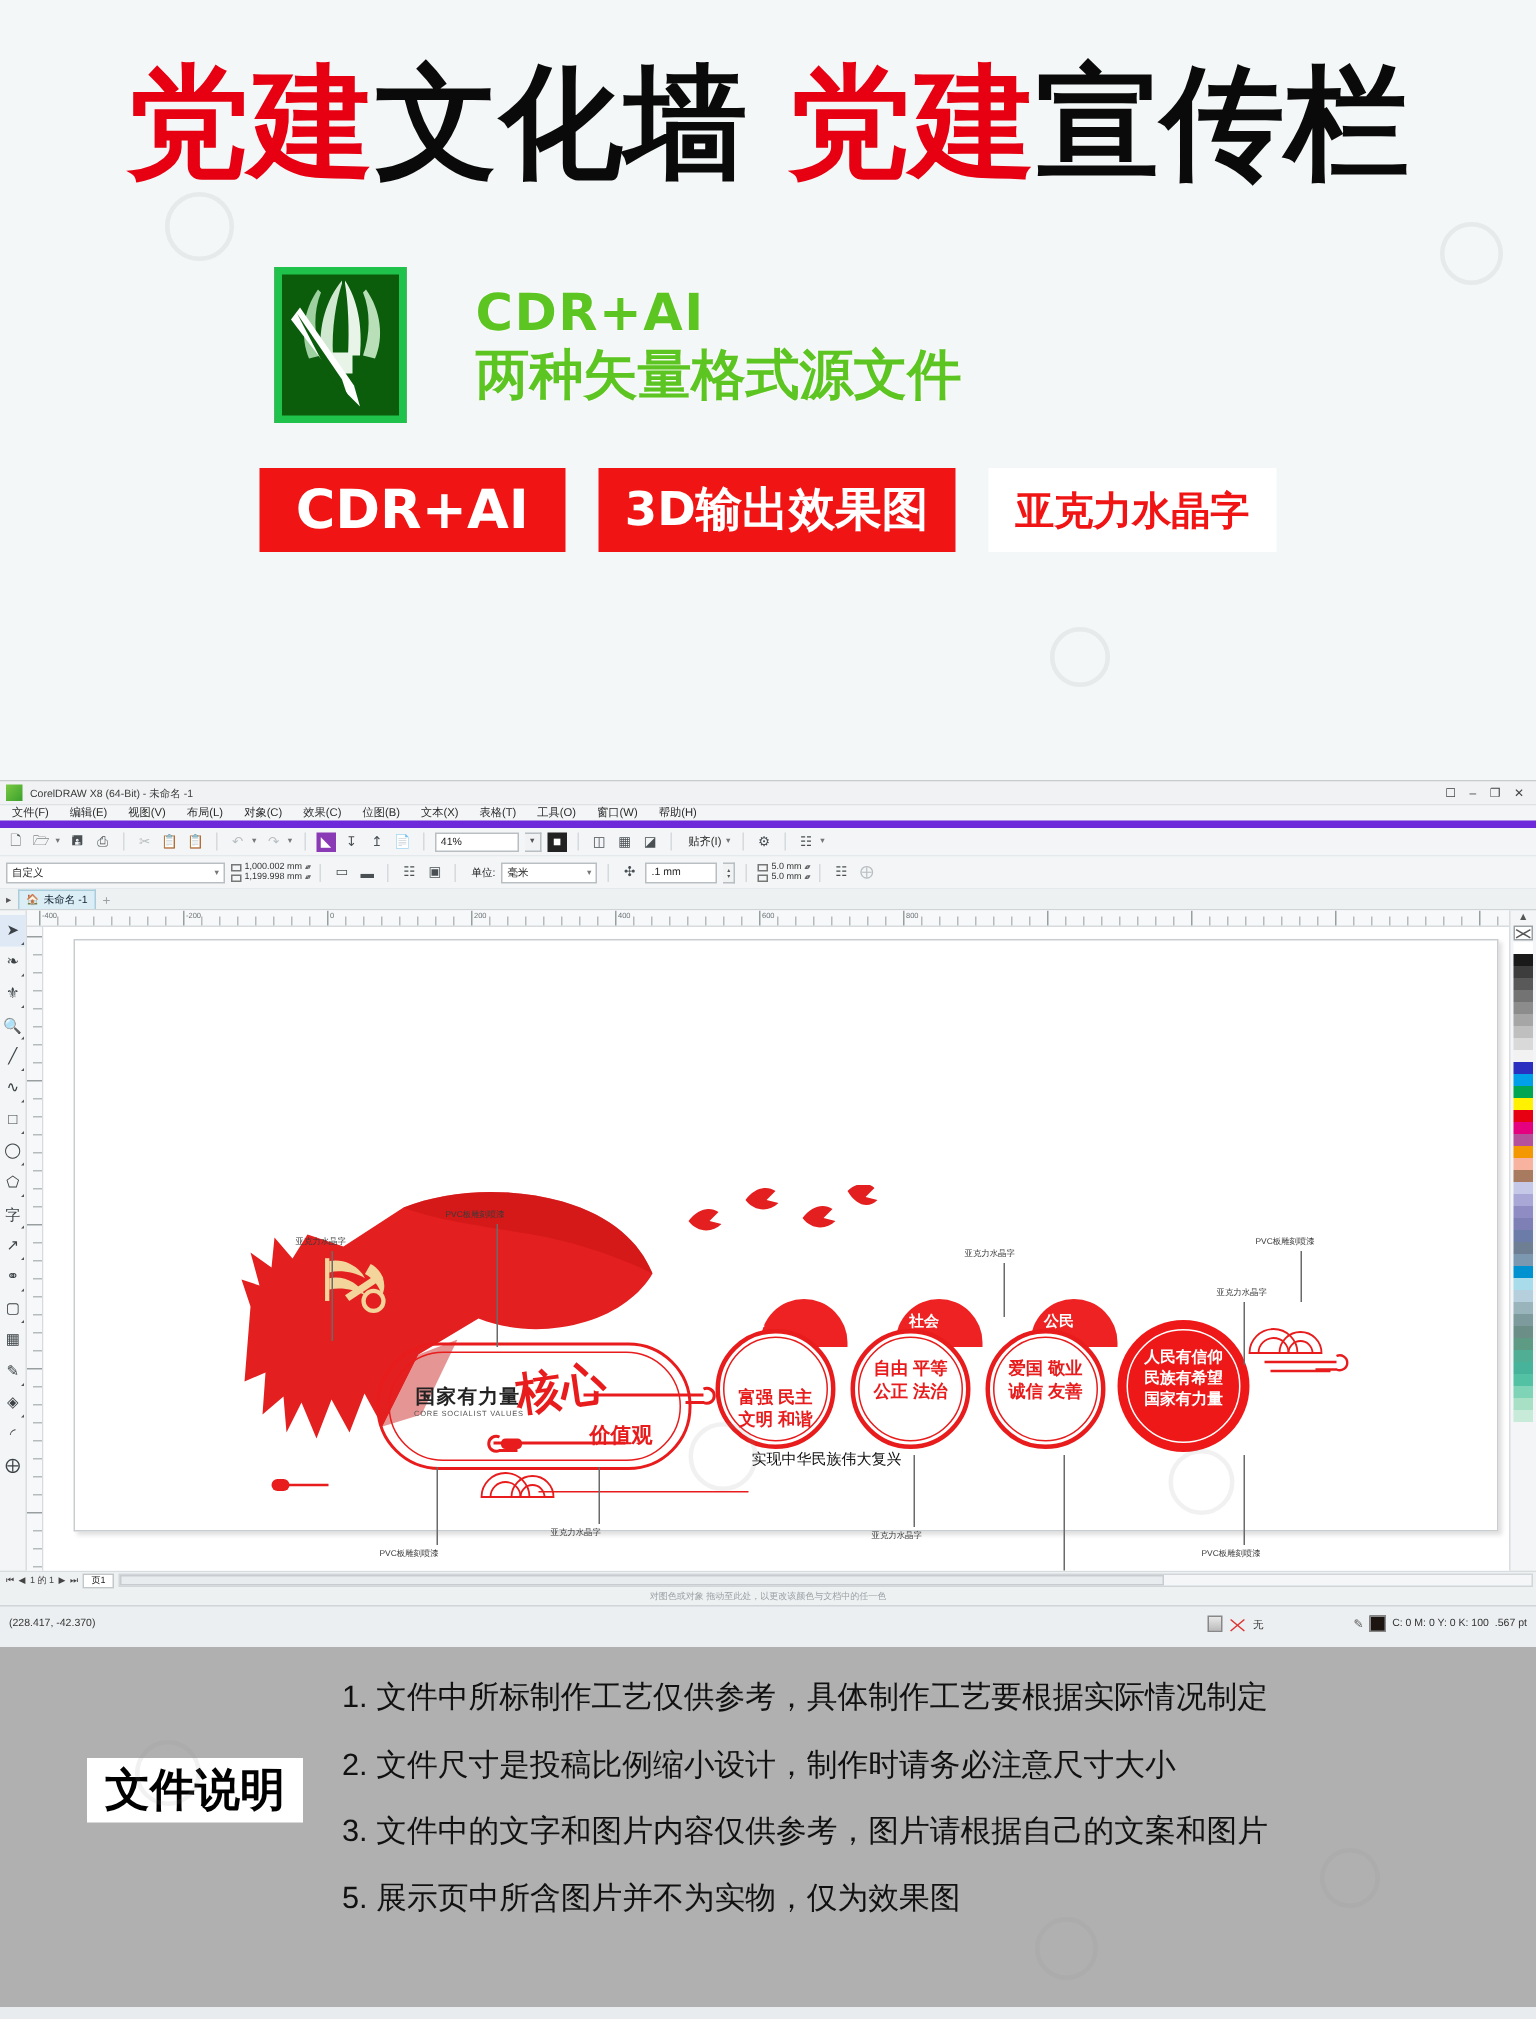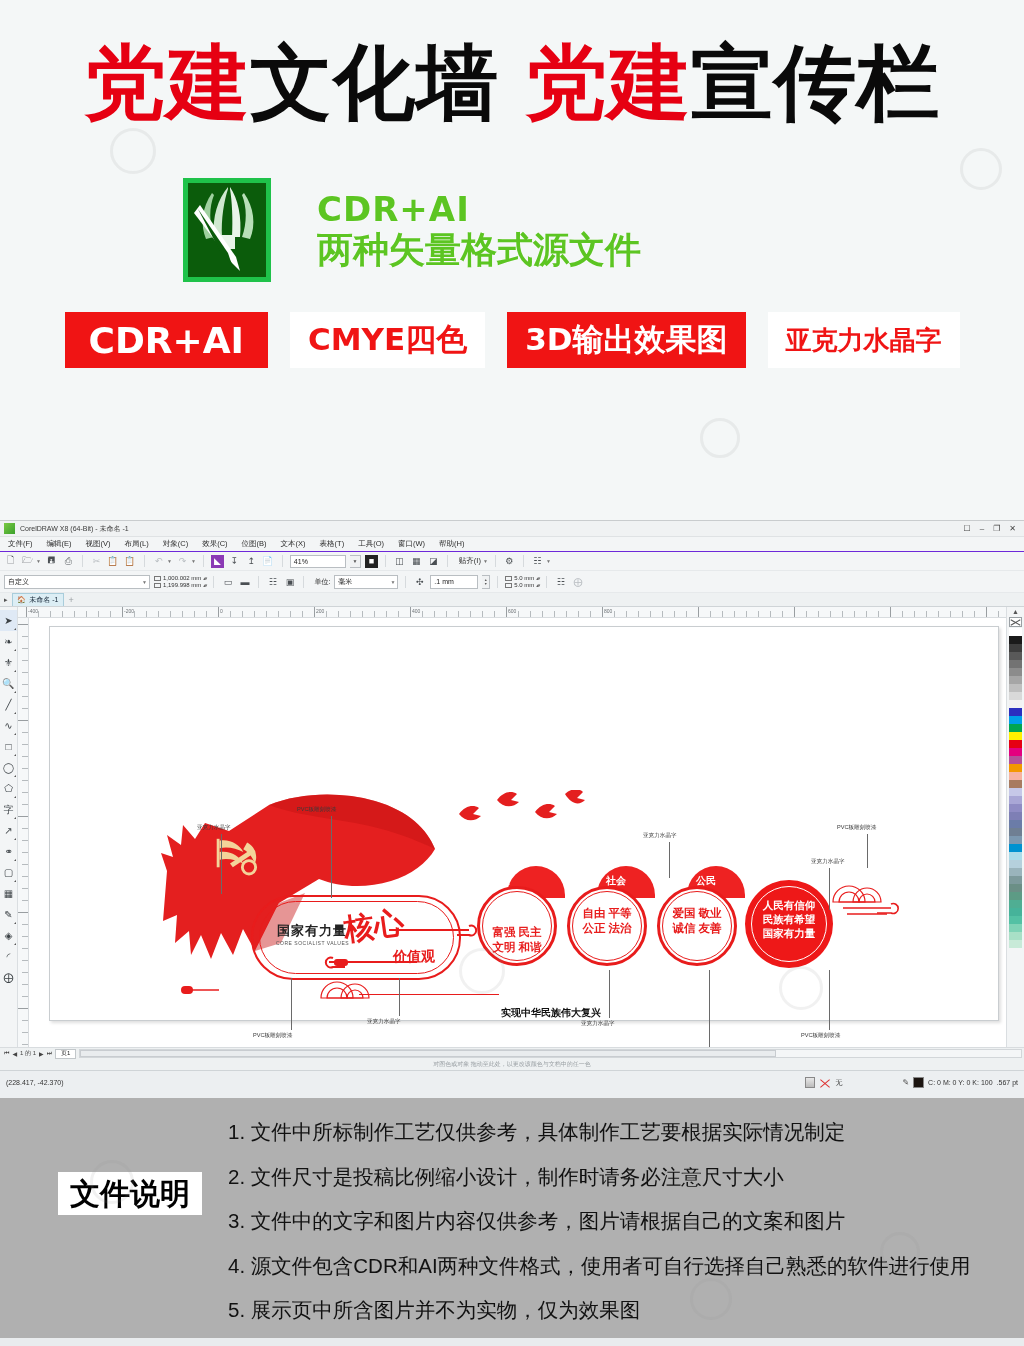--- a/index.html
+++ b/index.html
@@ -65,21 +65,21 @@
 
   
   .cdr-window { position: absolute; left: 0; top: 520px; width: 1024px; height: 578px; background: #eceff1; border-top: 1px solid #c9ccce; }
   .titlebar { height: 16px; background: #f0f2f3; display: flex; align-items: center; padding: 0 4px; border-bottom: 1px solid #dfe2e4; }
   .tb-logo { width: 11px; height: 11px; background: linear-gradient(135deg,#7ac943 0%,#3aa02c 100%); margin-right: 5px; flex: 0 0 auto; }
   .tb-title { font-size: 7px; color: #3a3a3a; white-space: nowrap; }
   .tb-spacer { flex: 1; }
   .tb-ctrl { display: flex; gap: 9px; align-items: center; margin-right: 4px; }
   .tb-btn { font-size: 8px; color: #444; line-height: 1; }
 
-  .menubar { height: 15px; background: #f3f5f6; display: flex; align-items: center; padding-left: 8px; gap: 14px; border-bottom: 1px solid #6d28d9; }
+  .menubar { height: 15px; background: #f3f5f6; display: flex; align-items: center; padding-left: 8px; gap: 14px; border-bottom: 5px solid #6d28d9; }
   .menu-item { font-size: 7.5px; color: #2b2b2b; white-space: nowrap; cursor: default; }
 
   .toolbar-std { height: 19px; background: #f3f5f6; display: flex; align-items: center; padding-left: 4px; gap: 4px; border-bottom: 1px solid #e6e9eb; }
   .tool-ic { width: 13px; height: 13px; display: flex; align-items: center; justify-content: center; font-size: 9px; color: #4a4f53; }
   .tool-ic.dim { color: #b8bdc1; }
   .caret { font-size: 5px; color: #777; margin-left: -2px; }
   .tbsep { width: 1px; height: 12px; background: #d6dadd; margin: 0 3px; }
   .zoombox { width: 56px; height: 13px; background: #fff; border: 1px solid #b9bec2; font-size: 7px; color: #222; display: flex; align-items: center; padding-left: 3px; }
   .zoomcar { width: 11px; height: 13px; background: #f0f2f3; border: 1px solid #b9bec2; border-left: none; display: flex; align-items: center; justify-content: center; font-size: 5px; color: #555; }
   .snaplbl { font-size: 7.5px; color: #2b2b2b; margin-left: 4px; }
@@ -189,21 +189,20 @@
         </svg>
       </div>
       <div class="fmt-text">
         <div class="fmt-en">CDR+AI</div>
         <div class="fmt-cn">两种矢量格式源文件</div>
       </div>
     </div>
 
     <div class="badge-row">
       <div class="badge solid b1">CDR+AI</div>
-      <div class="badge hollow b2">CMYE四色</div>
       <div class="badge solid b3">3D输出效果图</div>
       <div class="badge hollow b4">亚克力水晶字</div>
     </div>
 
 
     <div class="wm-ring" style="left:110px; top:128px; width:46px; height:46px;"></div>
     <div class="wm-ring" style="left:960px; top:148px; width:42px; height:42px;"></div>
     <div class="wm-ring" style="left:700px; top:418px; width:40px; height:40px;"></div>
   </div>
 
@@ -557,21 +556,21 @@
             </div>
 
             <div class="circle-ring" style="left:716px; top:262px; width:88px; height:88px; background:#ee1818;"></div>
             <div class="circle-ring" style="left:722px; top:268px; width:76px; height:76px; border:1px solid #fff;"></div>
             <div class="circ-txt white" style="left:716px; top:281px; width:88px;">
               <div>人民有信仰</div>
               <div>民族有希望</div>
               <div>国家有力量</div>
             </div>
 
-            <div style="position:absolute; left:472px; top:388px; font-size:10px; font-weight:bold; color:#111; white-space:nowrap;">实现中华民族伟大复兴</div>
+            <div style="position:absolute; left:472px; top:348px; font-size:10px; font-weight:normal; color:#111; white-space:nowrap;">实现中华民族伟大复兴</div>
             <div style="position:absolute; left:330px; top:376px; width:140px; height:1px; background:#e81c1c;"></div>
 
             <svg style="position:absolute; left:290px; top:356px;" width="62" height="26" viewBox="0 0 62 26">
               <path d="M2 24 A16 16 0 0 1 34 24 Z" fill="none" stroke="#e81c1c" stroke-width="1.2"></path>
               <path d="M8 24 A10 10 0 0 1 28 24 Z" fill="none" stroke="#e81c1c" stroke-width="1.2"></path>
               <path d="M22 24 A14 14 0 0 1 50 24 Z" fill="none" stroke="#e81c1c" stroke-width="1.2"></path>
               <path d="M28 24 A8 8 0 0 1 44 24 Z" fill="none" stroke="#e81c1c" stroke-width="1.2"></path>
             </svg>
             <svg style="position:absolute; left:800px; top:258px;" width="80" height="48" viewBox="0 0 80 48">
               <path d="M4 26 A16 16 0 0 1 36 26 Z" fill="none" stroke="#e81c1c" stroke-width="1.2"></path>
@@ -695,20 +694,19 @@
       </span>
     </div>
   </div>
 
   <div class="footer"></div>
   <div class="fn-badge">文件说明</div>
   <div class="fn-list">
     <div class="fn-item">1. 文件中所标制作工艺仅供参考，具体制作工艺要根据实际情况制定</div>
     <div class="fn-item">2. 文件尺寸是投稿比例缩小设计，制作时请务必注意尺寸大小</div>
     <div class="fn-item">3. 文件中的文字和图片内容仅供参考，图片请根据自己的文案和图片</div>
-    <div class="fn-item">4. 源文件包含CDR和AI两种文件格式，使用者可自行选择自己熟悉的软件进行使用</div>
     <div class="fn-item">5. 展示页中所含图片并不为实物，仅为效果图</div>
   </div>
   <div class="fn-strip"></div>
   <div class="wm-ring" style="left:90px; top:1160px; width:44px; height:44px;"></div>
   <div class="wm-ring" style="left:690px; top:1278px; width:42px; height:42px;"></div>
   <div class="wm-ring" style="left:880px; top:1232px; width:40px; height:40px;"></div>
 </div>
 
 </body></html>

